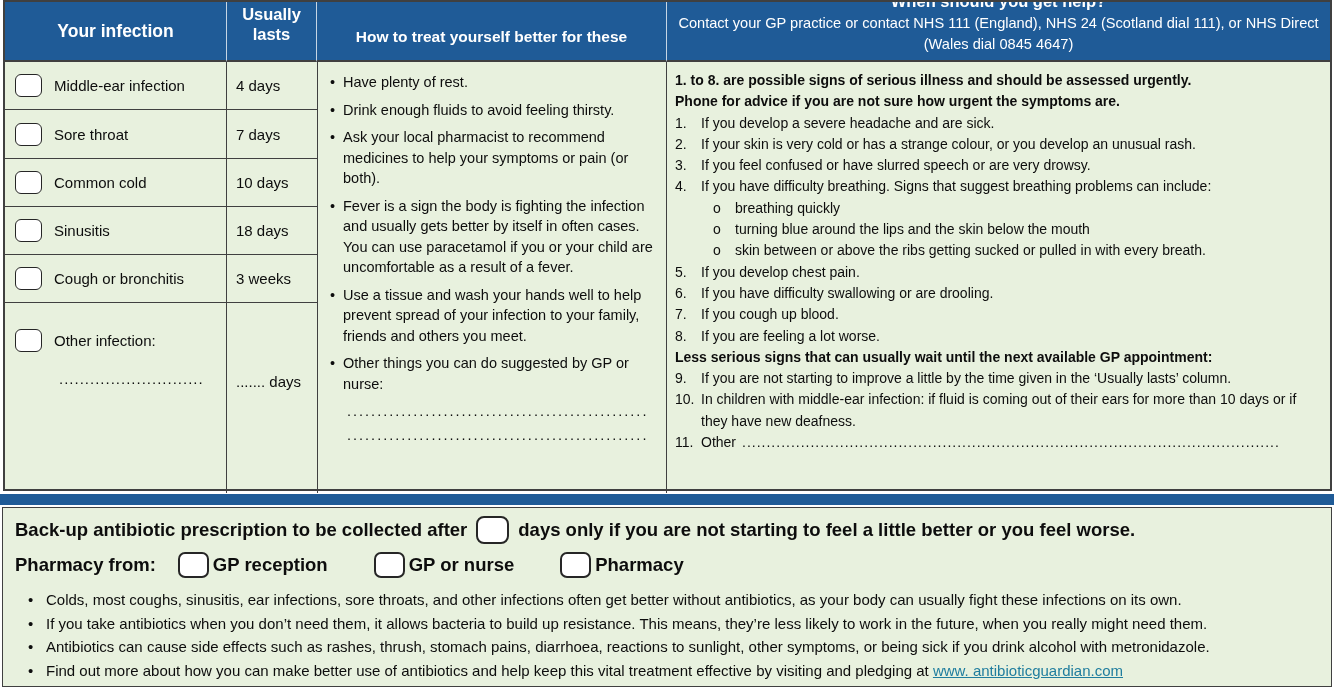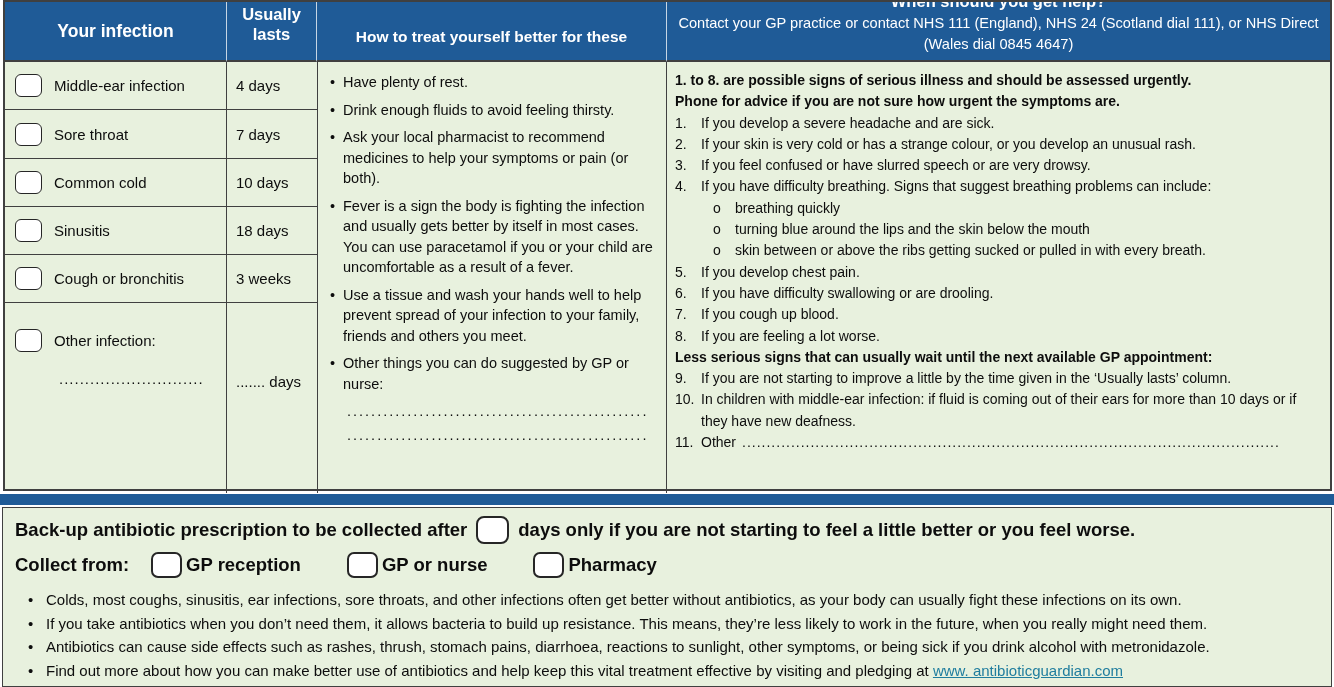--- a/index.html
+++ b/index.html
@@ -163,21 +163,21 @@
       <div class="bullet">
           <span class="bm">•</span>
           <span class="btxt">Drink enough fluids to avoid feeling thirsty.</span>
         </div>
       <div class="bullet">
           <span class="bm">•</span>
           <span class="btxt">Ask your local pharmacist to recommend medicines to help your symptoms or pain (or both).</span>
         </div>
       <div class="bullet">
           <span class="bm">•</span>
-          <span class="btxt">Fever is a sign the body is fighting the infection and usually gets better by itself in most cases. You can use paracetamol if you or your child are uncomfortable as a result of a fever.</span>
+          <span class="btxt">Fever is a sign the body is fighting the infection and usually gets better by itself in often cases. You can use paracetamol if you or your child are uncomfortable as a result of a fever.</span>
         </div>
       <div class="bullet">
           <span class="bm">•</span>
           <span class="btxt">Use a tissue and wash your hands well to help prevent spread of your infection to your family, friends and others you meet.</span>
         </div>
       <div class="bullet">
           <span class="bm">•</span>
           <span class="btxt">Other things you can do suggested by GP or nurse:</span>
         </div>
       <div class="dotline">..................................................</div>
@@ -257,21 +257,21 @@
 
   <div class="bottom">
 
     <div class="bl1">
       <span>Back-up antibiotic prescription to be collected after</span>
       <span class="cb days"></span>
       <span>days only if you are not starting to feel a little better or you feel worse.</span>
     </div>
 
     <div class="collect">
-      <span class="collect-label">Collect from:</span>
+      <span class="collect-label">Pharmacy from:</span>
       <span class="copt">
         <span class="cb big"></span>
         <span>GP reception</span>
       </span>
       <span class="copt">
         <span class="cb big"></span>
         <span>GP or nurse</span>
       </span>
       <span class="copt">
         <span class="cb big"></span>

